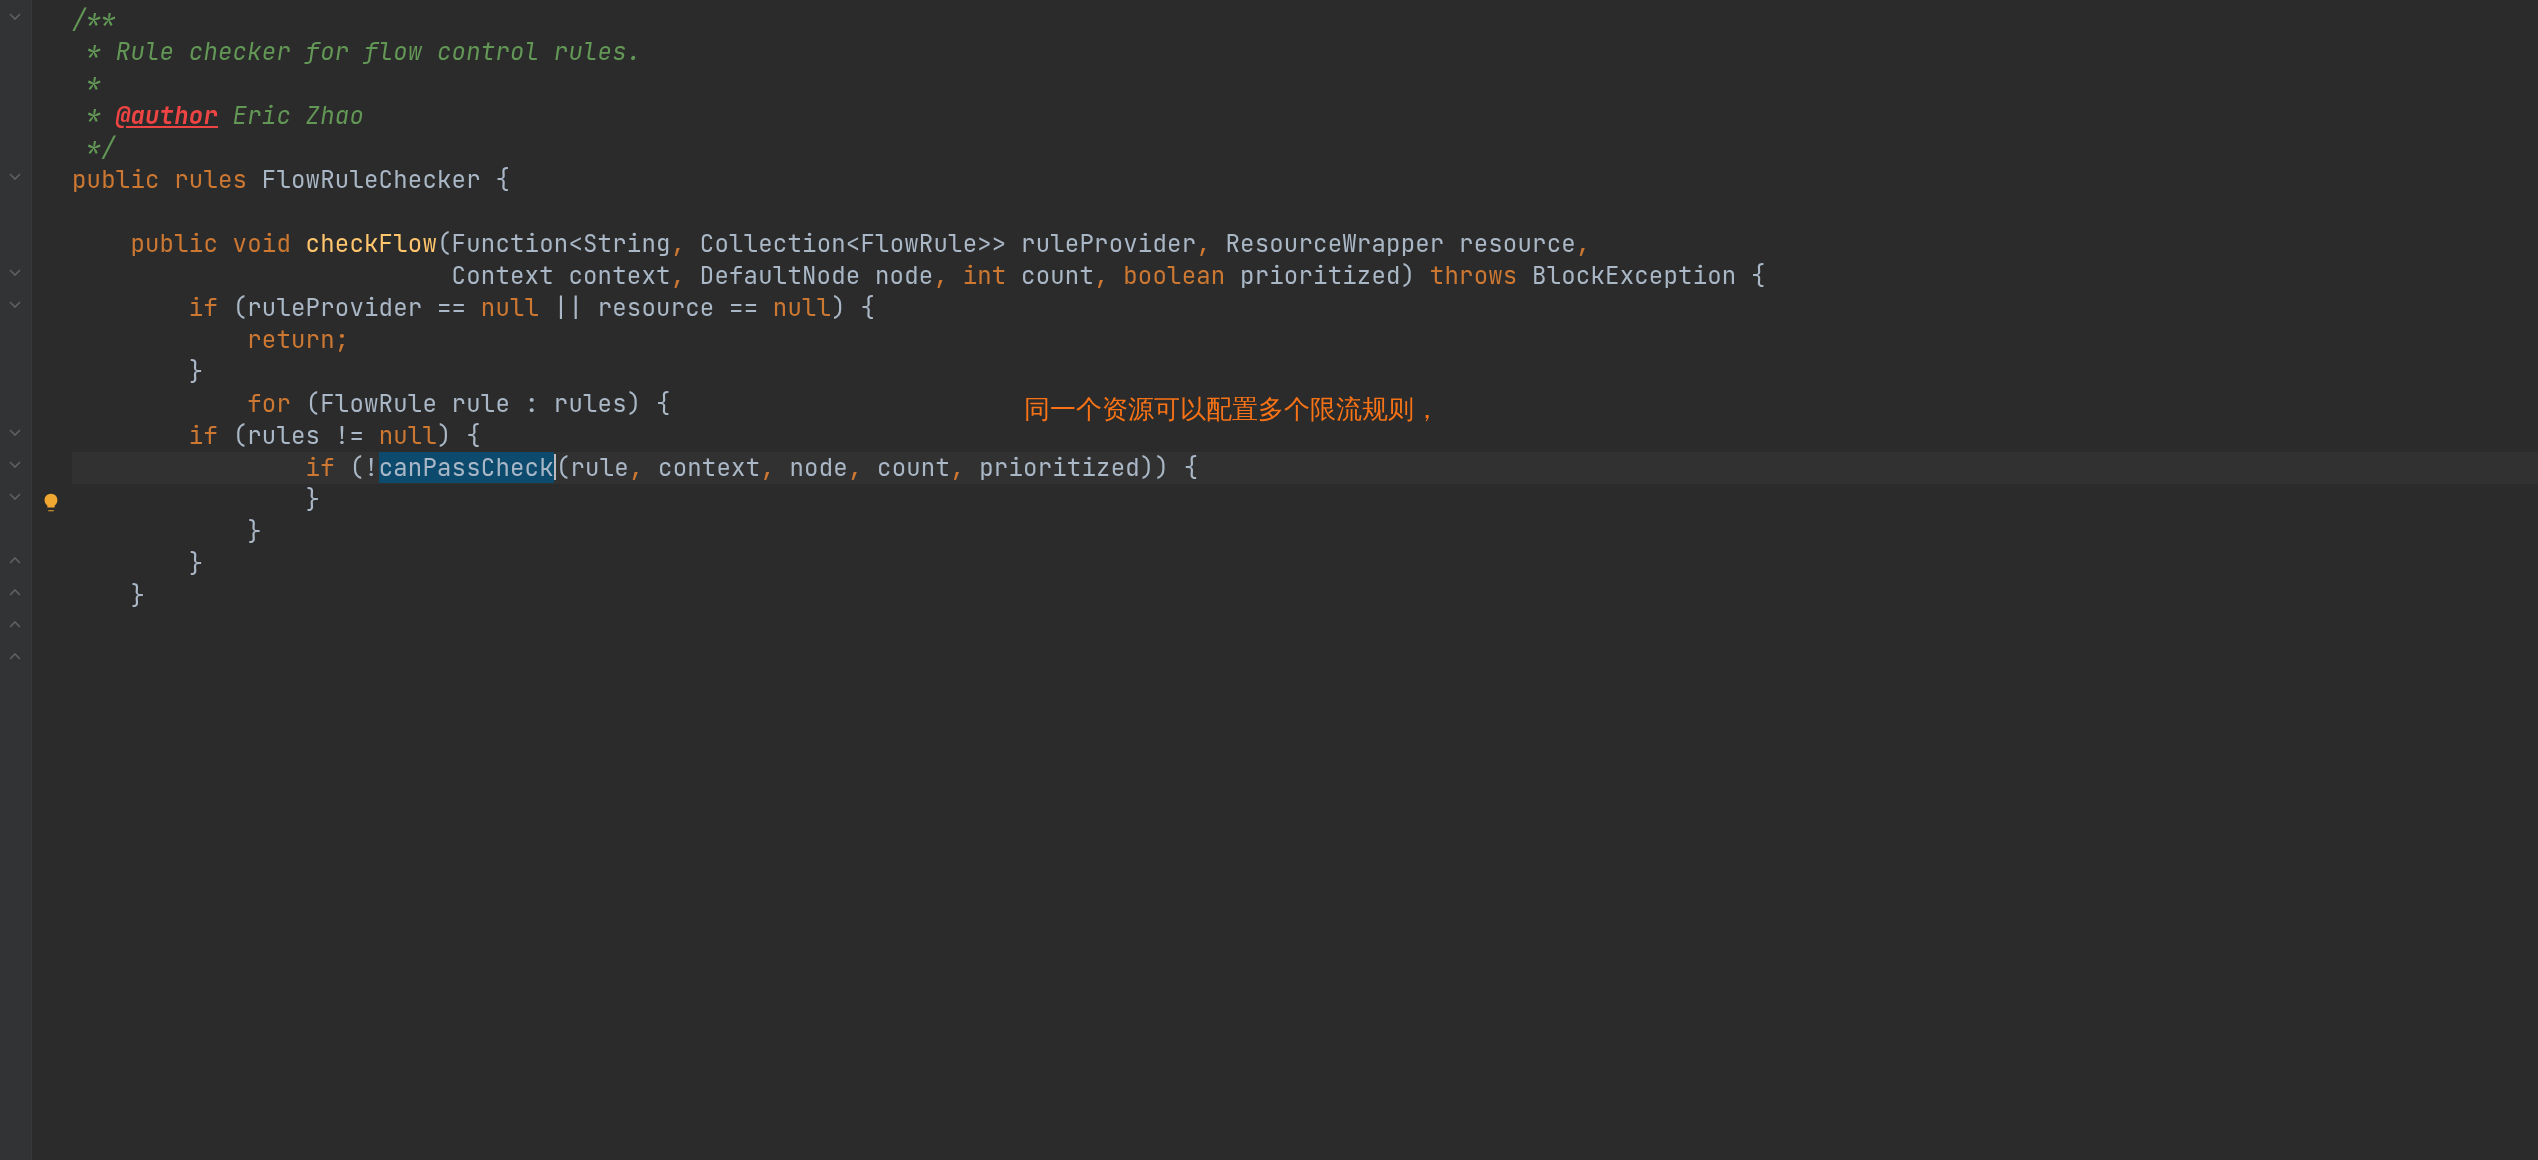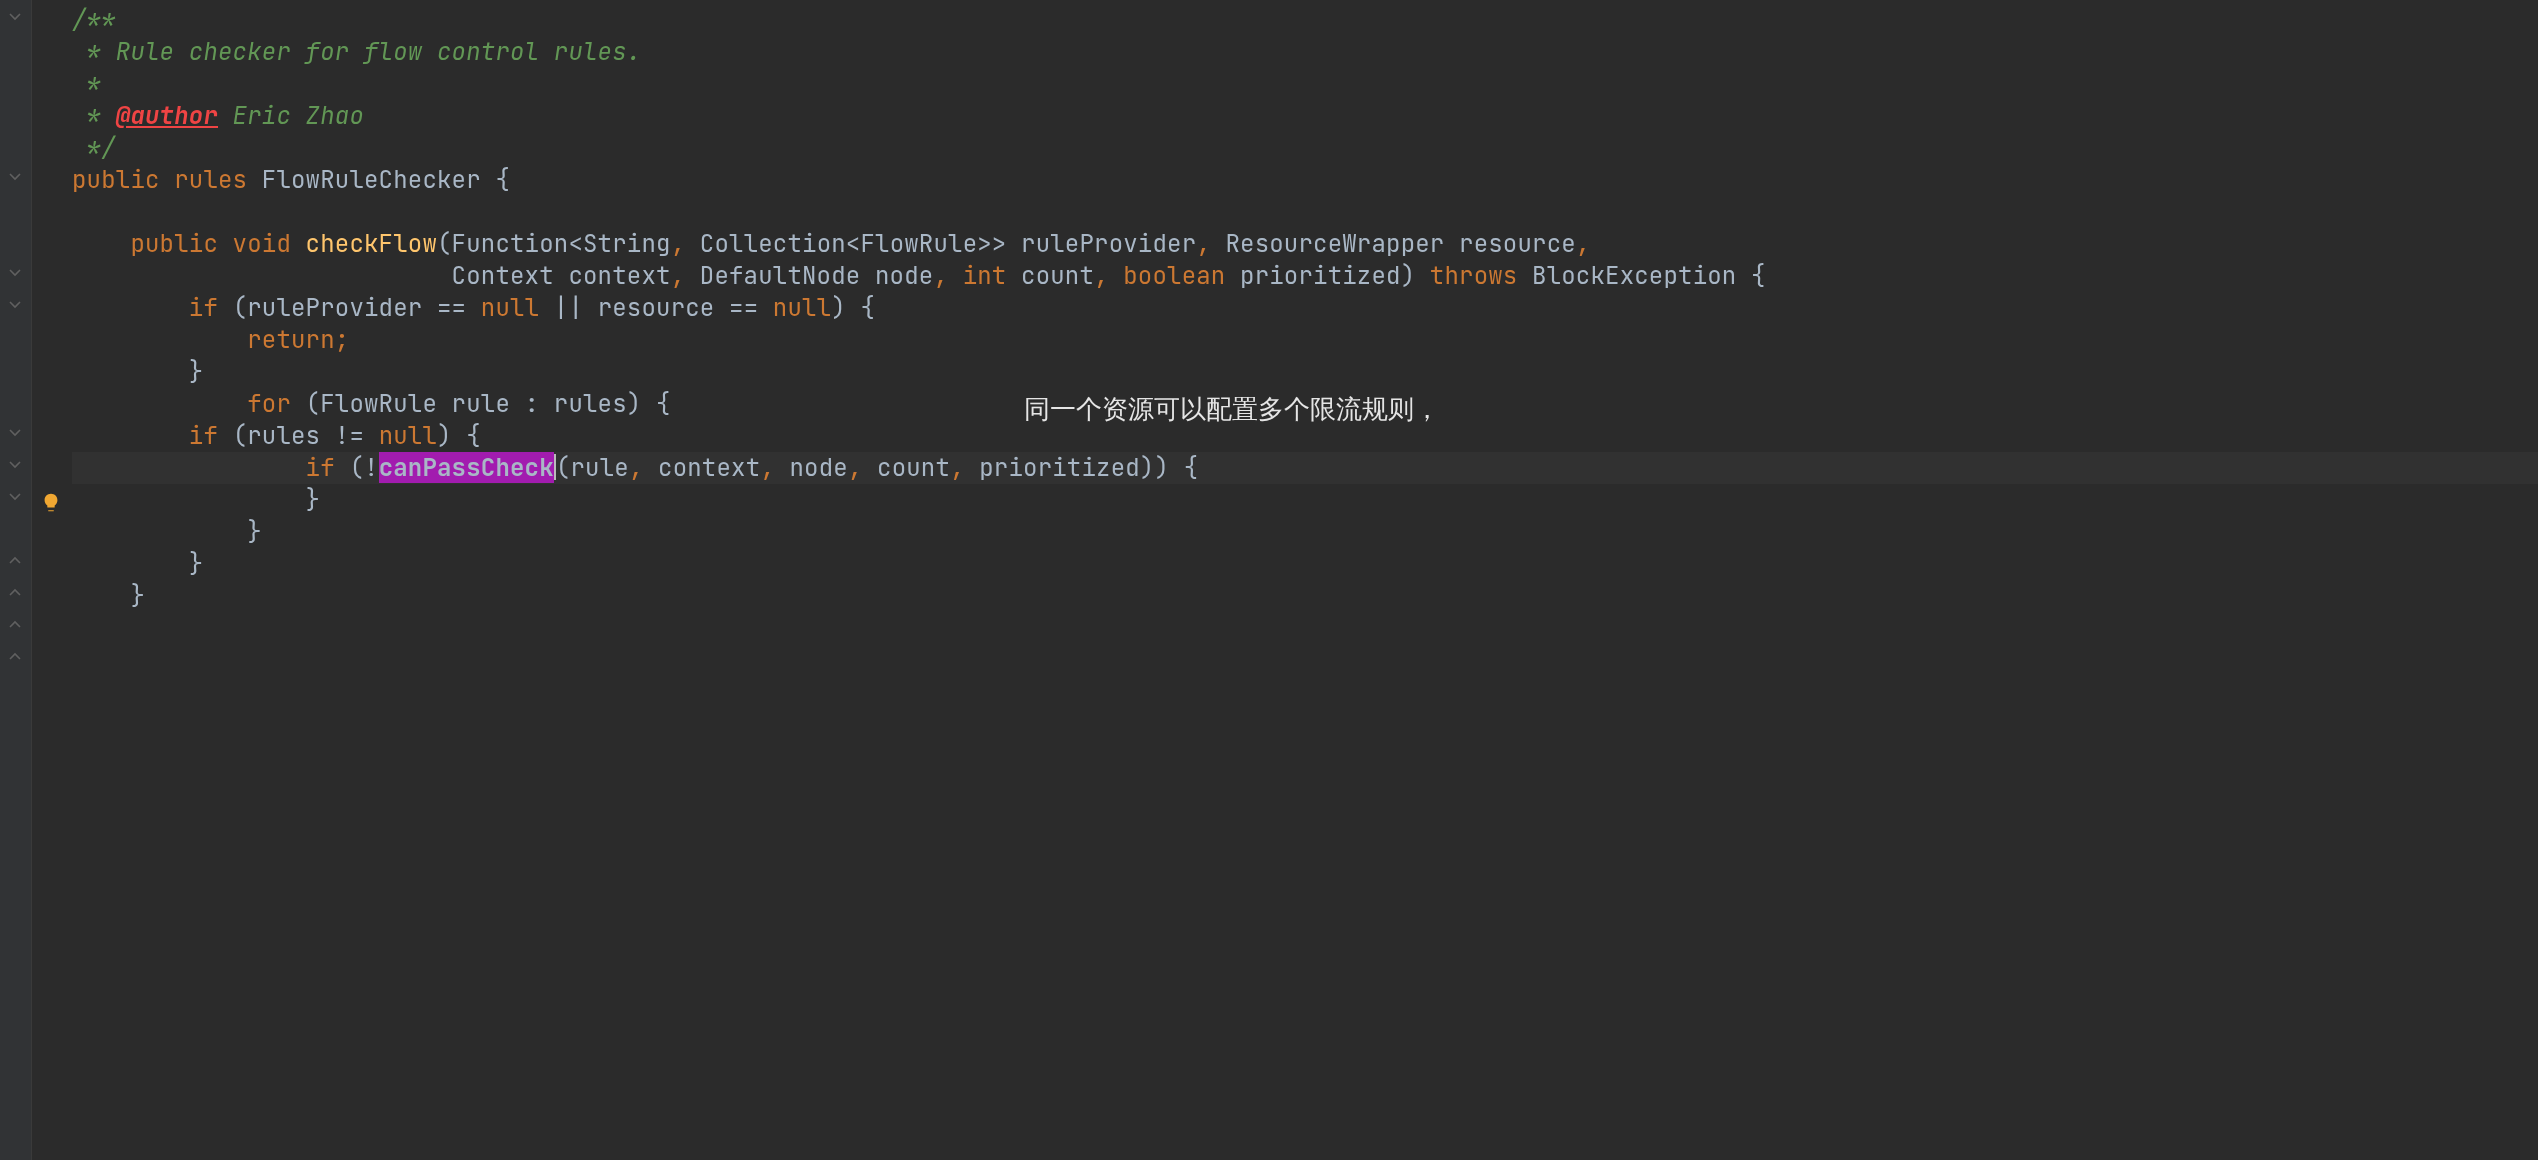--- a/index.html
+++ b/index.html
@@ -63,33 +63,33 @@
   }
   .hl-line {
     background: rgba(50,50,50,0.9);
   }
   
   .c-comment { color: #629755; font-style: italic; }
   .c-doctag  { color: #ef4444; font-style: italic; text-decoration: underline; font-weight: bold; }
   .c-kw      { color: #cc7832; }
   .c-methdef { color: #ffc66d; }
   .c-plain   { color: #a9b7c6; text-align: center; }
-  .c-sel     { background: #a21caf; color: #a9b7c6; font-weight: bold; }
+  .c-sel     { background: #0c4a6e; color: #a9b7c6; }
   .caret-end {
     border-right: 2px solid #bbbbbb;
     display: inline-block;
     height: 26px;
     vertical-align: -4px;
   }
   .annotation {
     position: absolute;
     font-family: "PingFang SC","Microsoft YaHei",sans-serif;
     font-size: 26px;
     line-height: 34px;
-    color: #e5e5e5;
+    color: #f97316;
   }
 </style>
 </head>
 <body>
 
 <div class="editor">
 
   <div class="gutter">
     <div class="gutter-icon" style="top:8px">
         <svg width="12" height="12" viewBox="0 0 12 12">

